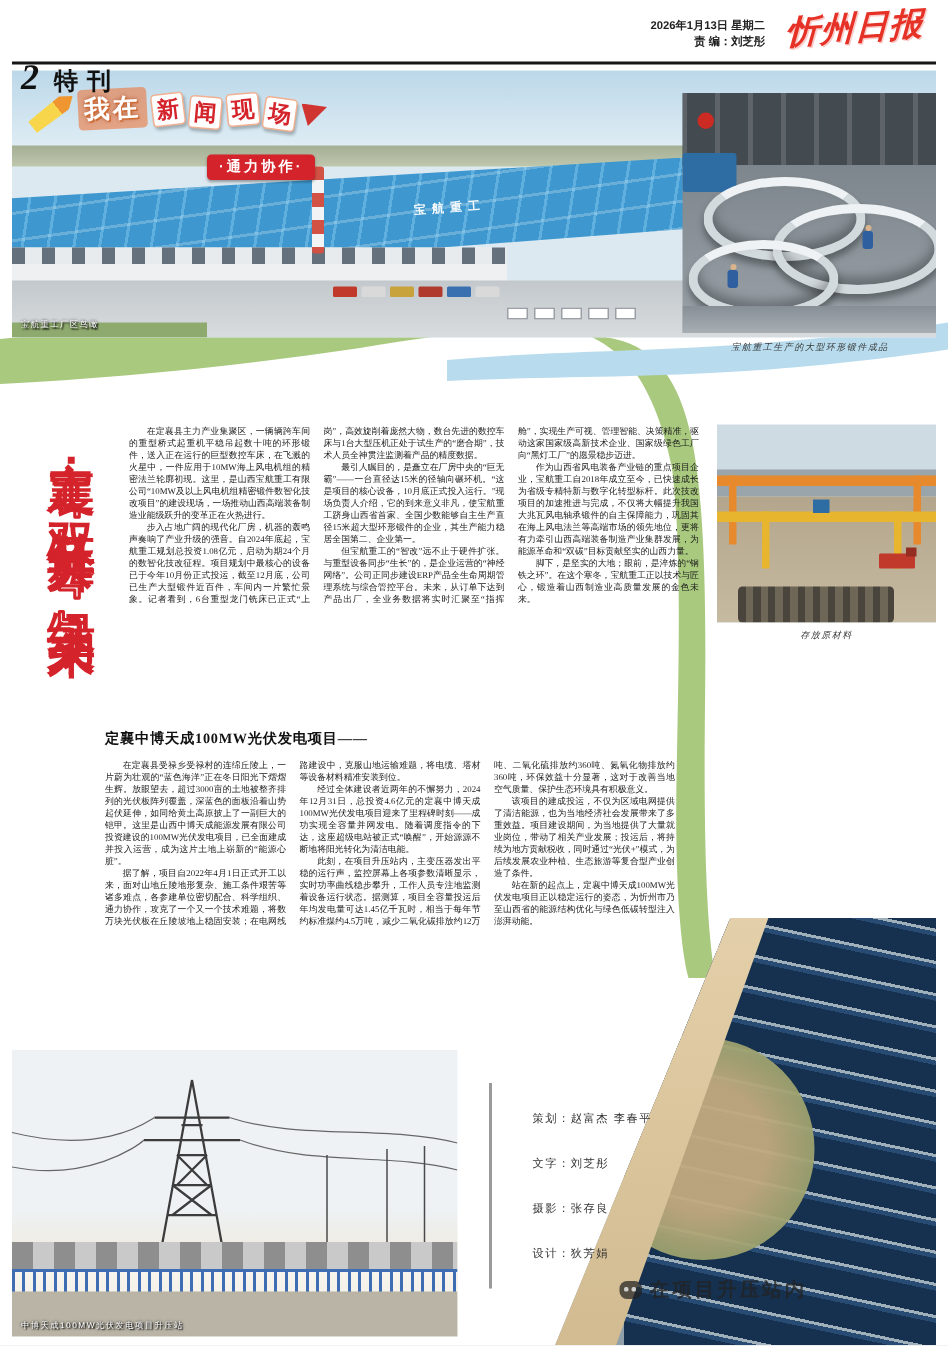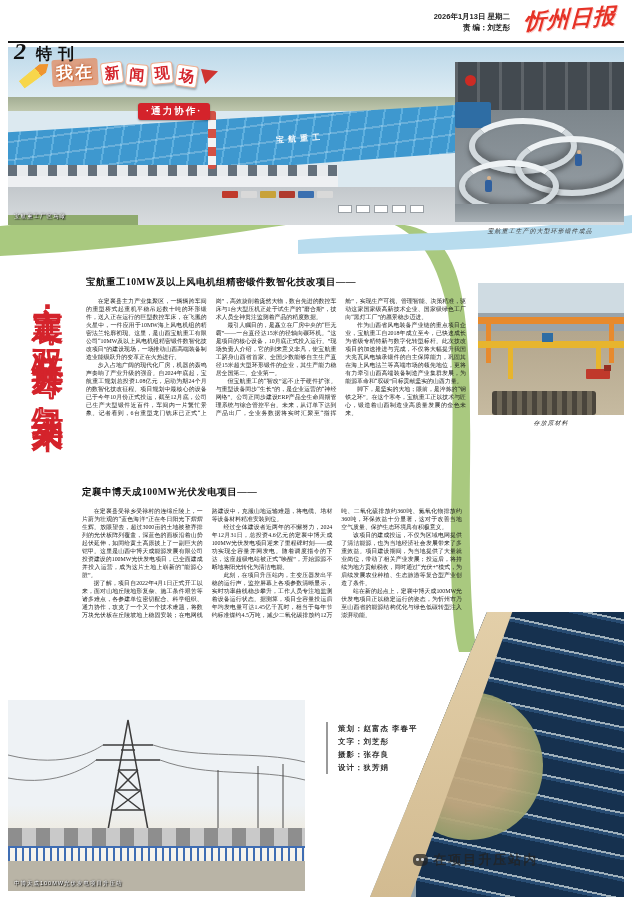--- a/index.html
+++ b/index.html
@@ -108,26 +108,26 @@
   
   .article{z-index:3;}
   .kicker{font-size:9.5px;font-weight:700;color:#111;font-family:"Liberation Serif",serif;letter-spacing:.5px;}
   .headline{font-size:21px;font-weight:900;color:#0d0d0d;letter-spacing:1.5px;margin-top:5px;
         text-align:center;font-family:"Liberation Sans",sans-serif;}
   .body-text{margin-top:8px;column-count:3;column-gap:9px;text-align:justify;color:#1b1b1b;
         font-size:5.9px;line-height:8px;font-family:"Liberation Serif",serif;}
   .body-text p{margin:0;text-indent:2em;}
   .a1{left:86px;top:276px;width:380px;}
   .a1 .body-text{height:148px;}
-  .a2{left:82px;top:486px;width:380px;}
+  .a2{left:70px;top:486px;width:380px;}
   .a2 .body-text{height:160px;}
 
   
   .credits{left:326px;top:722px;border-left:2px solid #9a9a9a;padding-left:10px;z-index:3;}
-  .credits p{margin:0;font-size:7.5px;line-height:13px;color:#333;font-weight:700;letter-spacing:1px;}
+  .credits p{margin:17px;font-size:7.5px;line-height:13px;color:#333;font-weight:400;letter-spacing:1px;}
 
   
   .pylon-photo{left:8px;top:700px;width:297px;height:191px;overflow:hidden;z-index:2;
         background:linear-gradient(#eef2f5 0 55%,#efe9da 75%,#d8d4c6);}
   .pp-substation{position:absolute;left:0;top:128px;width:100%;height:18px;
         background:repeating-linear-gradient(90deg,#8e8e8e 0 14px,#c9c9c9 14px 28px);}
   .pp-fence{position:absolute;left:0;top:146px;width:100%;height:15px;background:rgba(255,255,255,.55);
         border-top:2px solid #3f6db3;
         background-image:repeating-linear-gradient(90deg,#3f6db3 0 2px,transparent 2px 7px);}
   .pp-ground{position:absolute;left:0;bottom:0;width:100%;height:30px;background:#b9b4a6;}
@@ -243,21 +243,20 @@
     <div class="cp-leg2" style="left:118px;top:58px;height:38px"></div>
     <div class="cp-cab"></div>
     <div class="cp-pipes"></div>
     <div class="cp-truck"></div>
   </div>
   <div class="abs photo-caption crane-caption">存放原材料</div>
 
   <div class="abs vhead">定襄：双『链』共舞 『绿』动未来</div>
 
   <div class="abs article a1">
-    <div class="kicker">宝航重工10MW及以上风电机组精密锻件数智化技改项目——</div>
     <div class="body-text">
         <p>在定襄县主力产业集聚区，一辆辆跨车间的重型桥式起重机平稳吊起数十吨的环形锻件，送入正在运行的巨型数控车床，在飞溅的火星中，一件应用于10MW海上风电机组的精密法兰轮廓初现。这里，是山西宝航重工有限公司“10MW及以上风电机组精密锻件数智化技改项目”的建设现场，一场推动山西高端装备制造业能级跃升的变革正在火热进行。</p>
         <p>步入占地广阔的现代化厂房，机器的轰鸣声奏响了产业升级的强音。自2024年底起，宝航重工规划总投资1.08亿元，启动为期24个月的数智化技改征程。项目规划中最核心的设备已于今年10月份正式投运，截至12月底，公司已生产大型锻件近百件，车间内一片繁忙景象。记者看到，6台重型龙门铣床已正式“上岗”，高效旋削着庞然大物，数台先进的数控车床与1台大型压机正处于试生产的“磨合期”，技术人员全神贯注监测着产品的精度数据。</p>
         <p>最引人瞩目的，是矗立在厂房中央的“巨无霸”——一台直径达15米的径轴向碾环机。“这是项目的核心设备，10月底正式投入运行。”现场负责人介绍，它的到来意义非凡，使宝航重工跻身山西省首家、全国少数能够自主生产直径15米超大型环形锻件的企业，其生产能力稳居全国第二、企业第一。</p>
         <p>但宝航重工的“智改”远不止于硬件扩张。与重型设备同步“生长”的，是企业运营的“神经网络”。公司正同步建设ERP产品全生命周期管理系统与综合管控平台。未来，从订单下达到产品出厂，全业务数据将实时汇聚至“指挥舱”，实现生产可视、管理智能、决策精准，驱动这家国家级高新技术企业、国家级绿色工厂向“黑灯工厂”的愿景稳步迈进。</p>
         <p>作为山西省风电装备产业链的重点项目企业，宝航重工自2018年成立至今，已快速成长为省级专精特新与数字化转型标杆。此次技改项目的加速推进与完成，不仅将大幅提升我国大兆瓦风电轴承锻件的自主保障能力，巩固其在海上风电法兰等高端市场的领先地位，更将有力牵引山西高端装备制造产业集群发展，为能源革命和“双碳”目标贡献坚实的山西力量。</p>
         <p>脚下，是坚实的大地；眼前，是淬炼的“钢铁之环”。在这个寒冬，宝航重工正以技术与匠心，锻造着山西制造业高质量发展的金色未来。</p>
       </div>
   </div>
 

